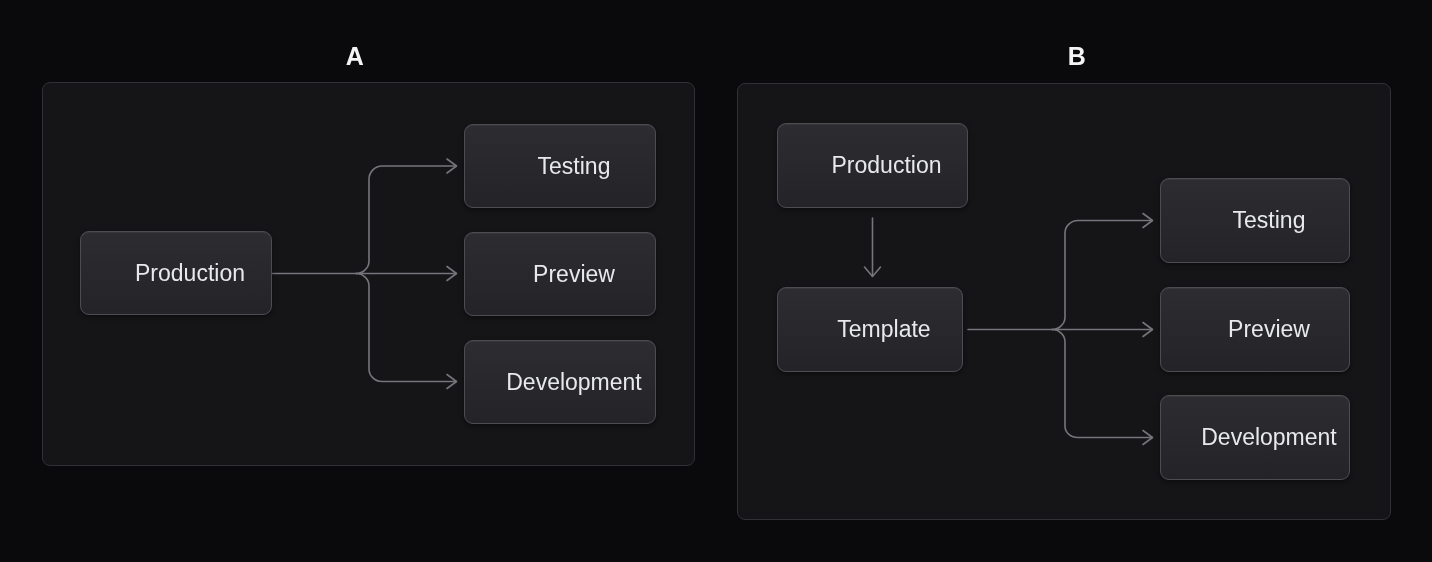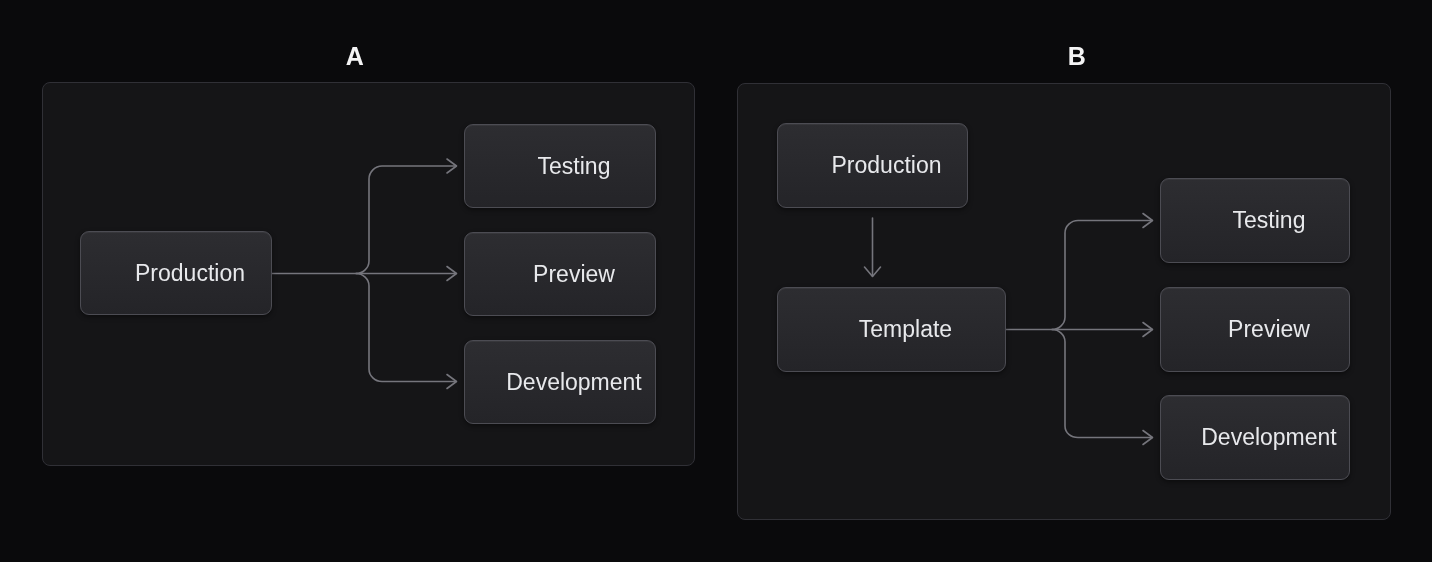--- a/index.html
+++ b/index.html
@@ -100,21 +100,21 @@
   <div class="node" style="left:464px; top:232px; width:192px; height:84px;">
     <span>Preview</span>
   </div>
   <div class="node" style="left:464px; top:340px; width:192px; height:84px;">
     <span>Development</span>
   </div>
 
   <div class="node" style="left:777px; top:123px; width:191px; height:85px;">
     <span>Production</span>
   </div>
-  <div class="node" style="left:777px; top:287px; width:229px; height:85px;">
+  <div class="node" style="left:777px; top:287px; width:186px; height:85px;">
     <span>Template</span>
   </div>
   <div class="node" style="left:1160px; top:178px; width:190px; height:85px;">
     <span>Testing</span>
   </div>
   <div class="node" style="left:1160px; top:287px; width:190px; height:85px;">
     <span>Preview</span>
   </div>
   <div class="node" style="left:1160px; top:395px; width:190px; height:85px;">
     <span>Development</span>

